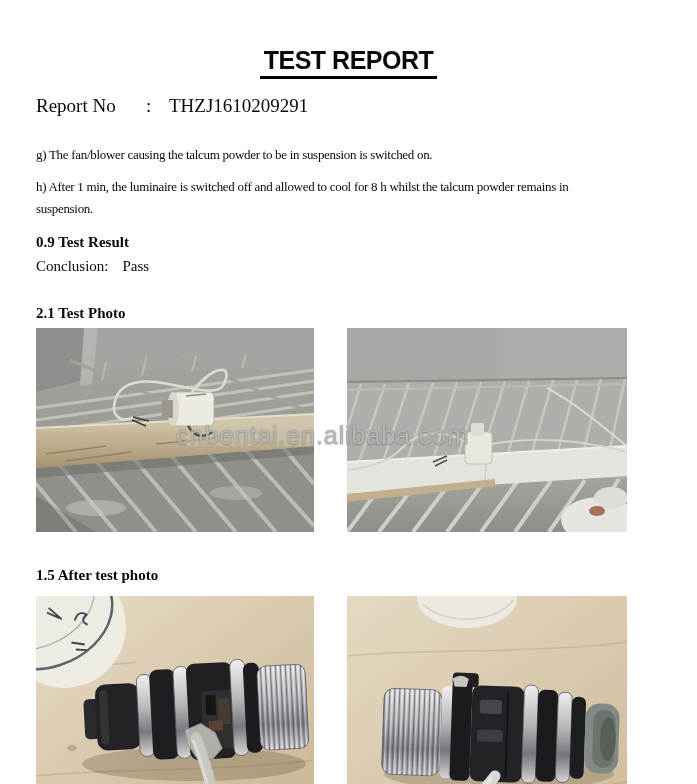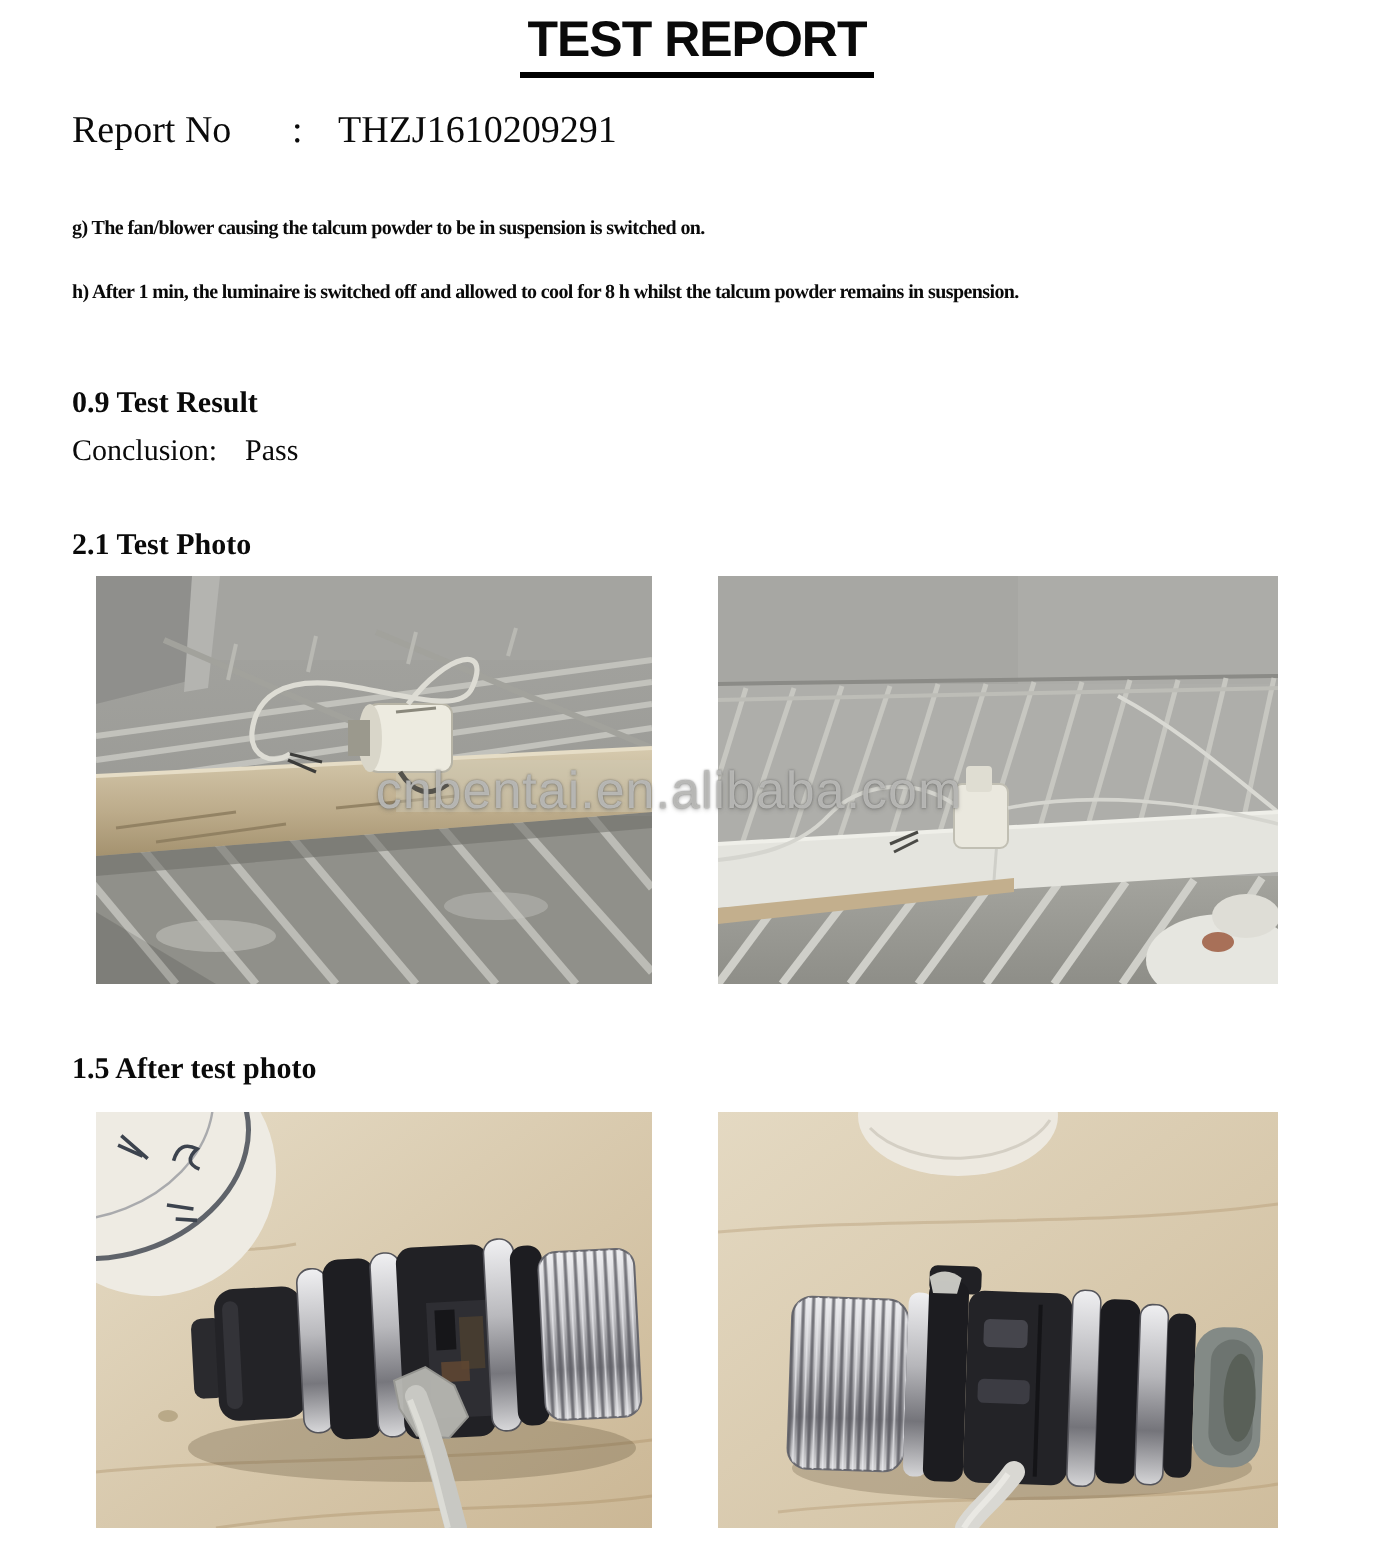--- a/index.html
+++ b/index.html
@@ -1,37 +1,37 @@
 <!DOCTYPE html>
 <html><head>
 <meta charset="utf-8">
 <style>
   html,body{margin:0;padding:0;background:#ffffff;}
   .page{position:relative;width:697px;height:784px;background:#fff;overflow:hidden;
         font-family:"Liberation Serif", serif;color:#0a0a0a;}
-  .abs{position:absolute;}
+  .abs{position:absolute;margin-top:40px;}
   .title-wrap{top:6px;left:0;width:697px;text-align:center;}
   .title{display:inline-block;font-family:"Liberation Sans", sans-serif;
          font-weight:bold;font-size:25px;letter-spacing:-0.5px;
          border-bottom:3px solid #000;padding:0 4px 1px 4px;}
   .report-row{top:55px;left:36px;width:642px;height:20px;font-size:19px;text-decoration:underline;}
   .rr-label{position:absolute;left:0;top:0;}
   .rr-colon{position:absolute;left:110px;top:0;}
   .rr-value{position:absolute;left:133px;top:0;}
   .rr-date{position:absolute;right:0;top:0;}
-  .para{left:36px;width:550px;font-size:10px;line-height:22px;letter-spacing:-0.3px;font-weight:bold;}
+  .para{left:36px;width:550px;font-size:13px;line-height:22px;letter-spacing:-0.3px;}
   .para-g{top:104px;}
   .para-h{top:136px;}
   .hdg{left:36px;font-size:15px;font-weight:bold;}
   .hdg-13{top:194px;}
   .conclusion{top:218px;left:36px;font-size:15px;}
   .concl-value{margin-left:14px;}
   .hdg-14{top:265px;}
   .hdg-15{top:527px;}
-  .photo-row{left:48px;width:573px;}
+  .photo-row{left:36px;width:573px;}
   .row1{top:288px;height:204px;}
   .row2{top:556px;height:208px;}
   .photo{position:absolute;top:0;overflow:hidden;}
   .photo svg{display:block;}
   .ph-left{left:0;width:278px;}
   .ph-right{left:311px;width:280px;}
   .watermark{position:absolute;left:0;top:92px;width:100%;text-align:center;
              font-family:"Liberation Sans", sans-serif;font-size:26px;letter-spacing:0.5px;
              color:rgba(198,198,195,0.82);
              text-shadow:0 0 1px rgba(92,92,90,0.85), 0 1px 2px rgba(92,92,90,0.35);

